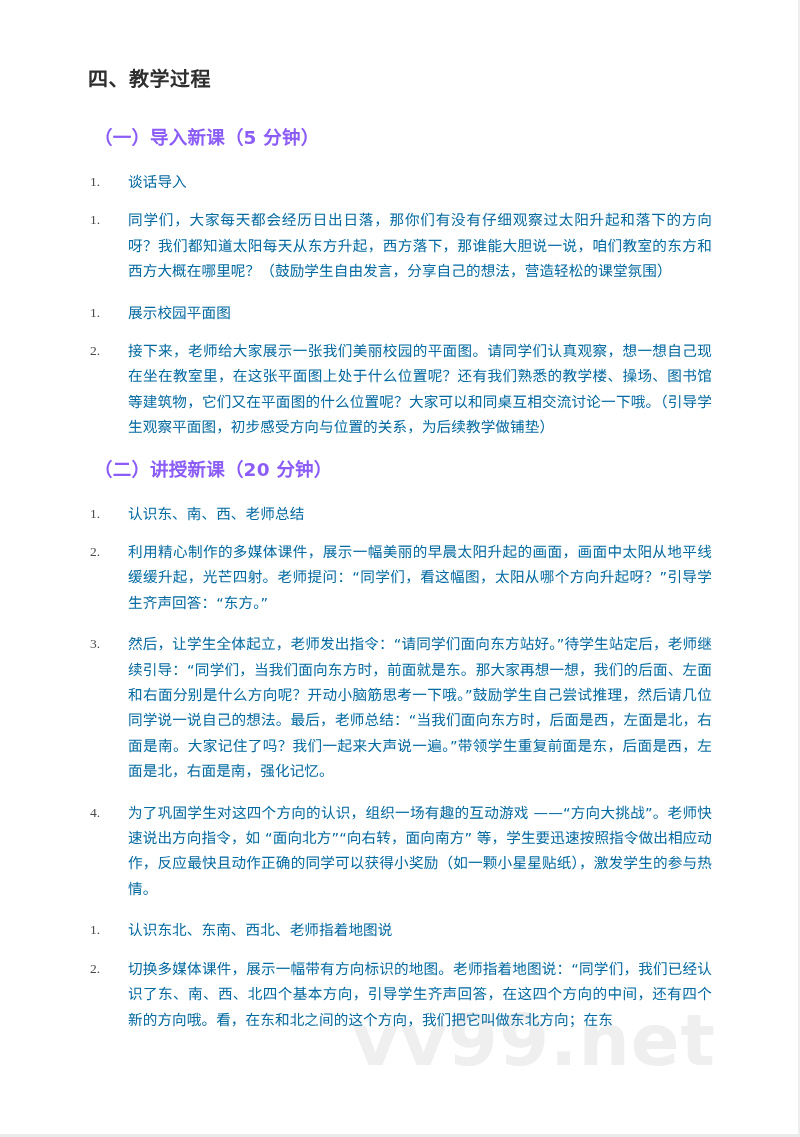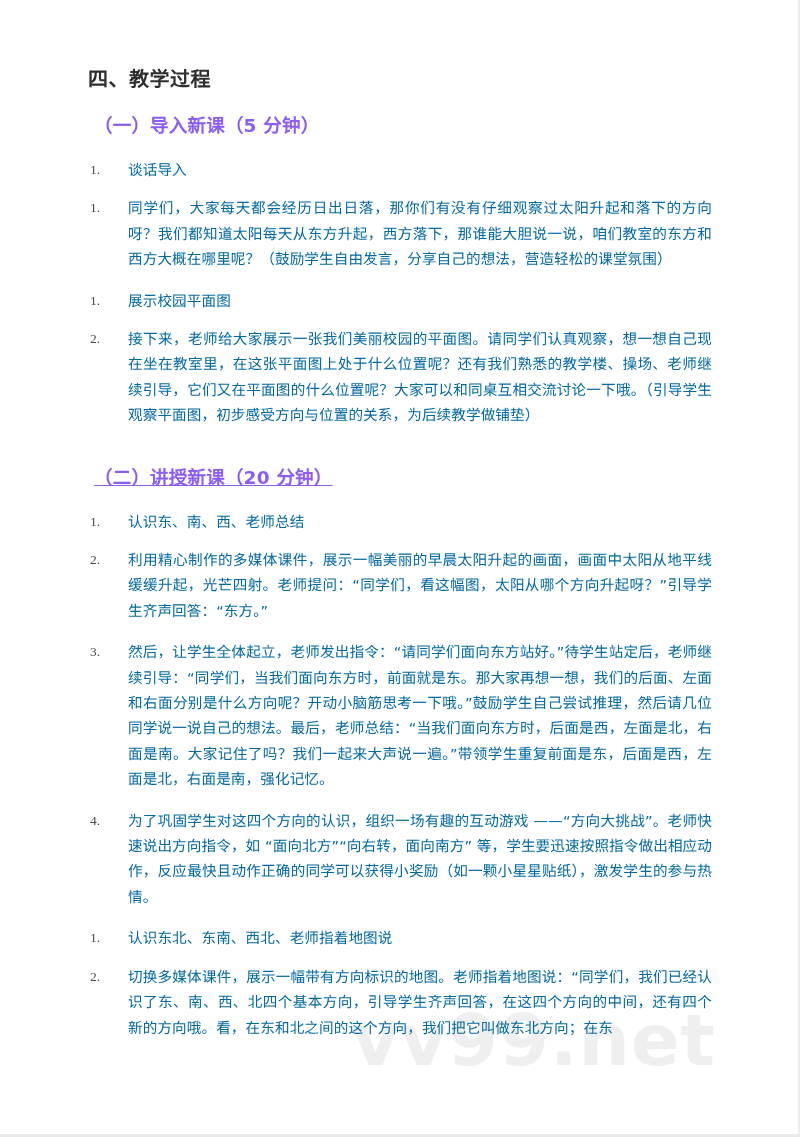--- a/index.html
+++ b/index.html
@@ -29,32 +29,32 @@
     z-index: 2;
     padding: 66px 86px 0 88px;
   }
 
   
   .h-main {
     font-size: 20px;
     font-weight: 700;
     color: #2e2e2e;
     letter-spacing: 0.5px;
-    margin: 0 0 22px 0;
+    margin: 0 0 34px 0;
     line-height: 1.3;
   }
   .h-sub {
     font-size: 18.5px;
     font-weight: 700;
     color: #8b5cf6;
     letter-spacing: 0.2px;
     margin: 0 0 18px 6px;
     line-height: 1.35;
   }
-  .sec-2 .h-sub { margin-top: 38px; text-decoration: underline; }
+  .sec-2 .h-sub { margin-top: 18px; }
 
   
   .list { margin: 0; padding: 0; }
 
   .li {
     display: flex;
     align-items: flex-start;
     margin: 0 0 14px 0;
   }
   .li-marker {
@@ -121,21 +121,21 @@
           <span class="li-body">同学们，大家每天都会经历日出日落，那你们有没有仔细观察过太阳升起和落下的方向呀？我们都知道太阳每天从东方升起，西方落下，那谁能大胆说一说，咱们教室的东方和西方大概在哪里呢？（鼓励学生自由发言，分享自己的想法，营造轻松的课堂氛围）</span>
         </div>
 
         <div class="li tight">
           <span class="li-marker">1.</span>
           <span class="li-body">展示校园平面图</span>
         </div>
 
         <div class="li lead">
           <span class="li-marker">2.</span>
-          <span class="li-body">接下来，老师给大家展示一张我们美丽校园的平面图。请同学们认真观察，想一想自己现在坐在教室里，在这张平面图上处于什么位置呢？还有我们熟悉的教学楼、操场、老师继续引导，它们又在平面图的什么位置呢？大家可以和同桌互相交流讨论一下哦。（引导学生观察平面图，初步感受方向与位置的关系，为后续教学做铺垫）</span>
+          <span class="li-body">接下来，老师给大家展示一张我们美丽校园的平面图。请同学们认真观察，想一想自己现在坐在教室里，在这张平面图上处于什么位置呢？还有我们熟悉的教学楼、操场、图书馆等建筑物，它们又在平面图的什么位置呢？大家可以和同桌互相交流讨论一下哦。（引导学生观察平面图，初步感受方向与位置的关系，为后续教学做铺垫）</span>
         </div>
 
       </div>
     </section>
 
     <section class="sec-2">
       <h2 class="h-sub">（二）讲授新课（20 分钟）</h2>
 
       <div class="list">
 

